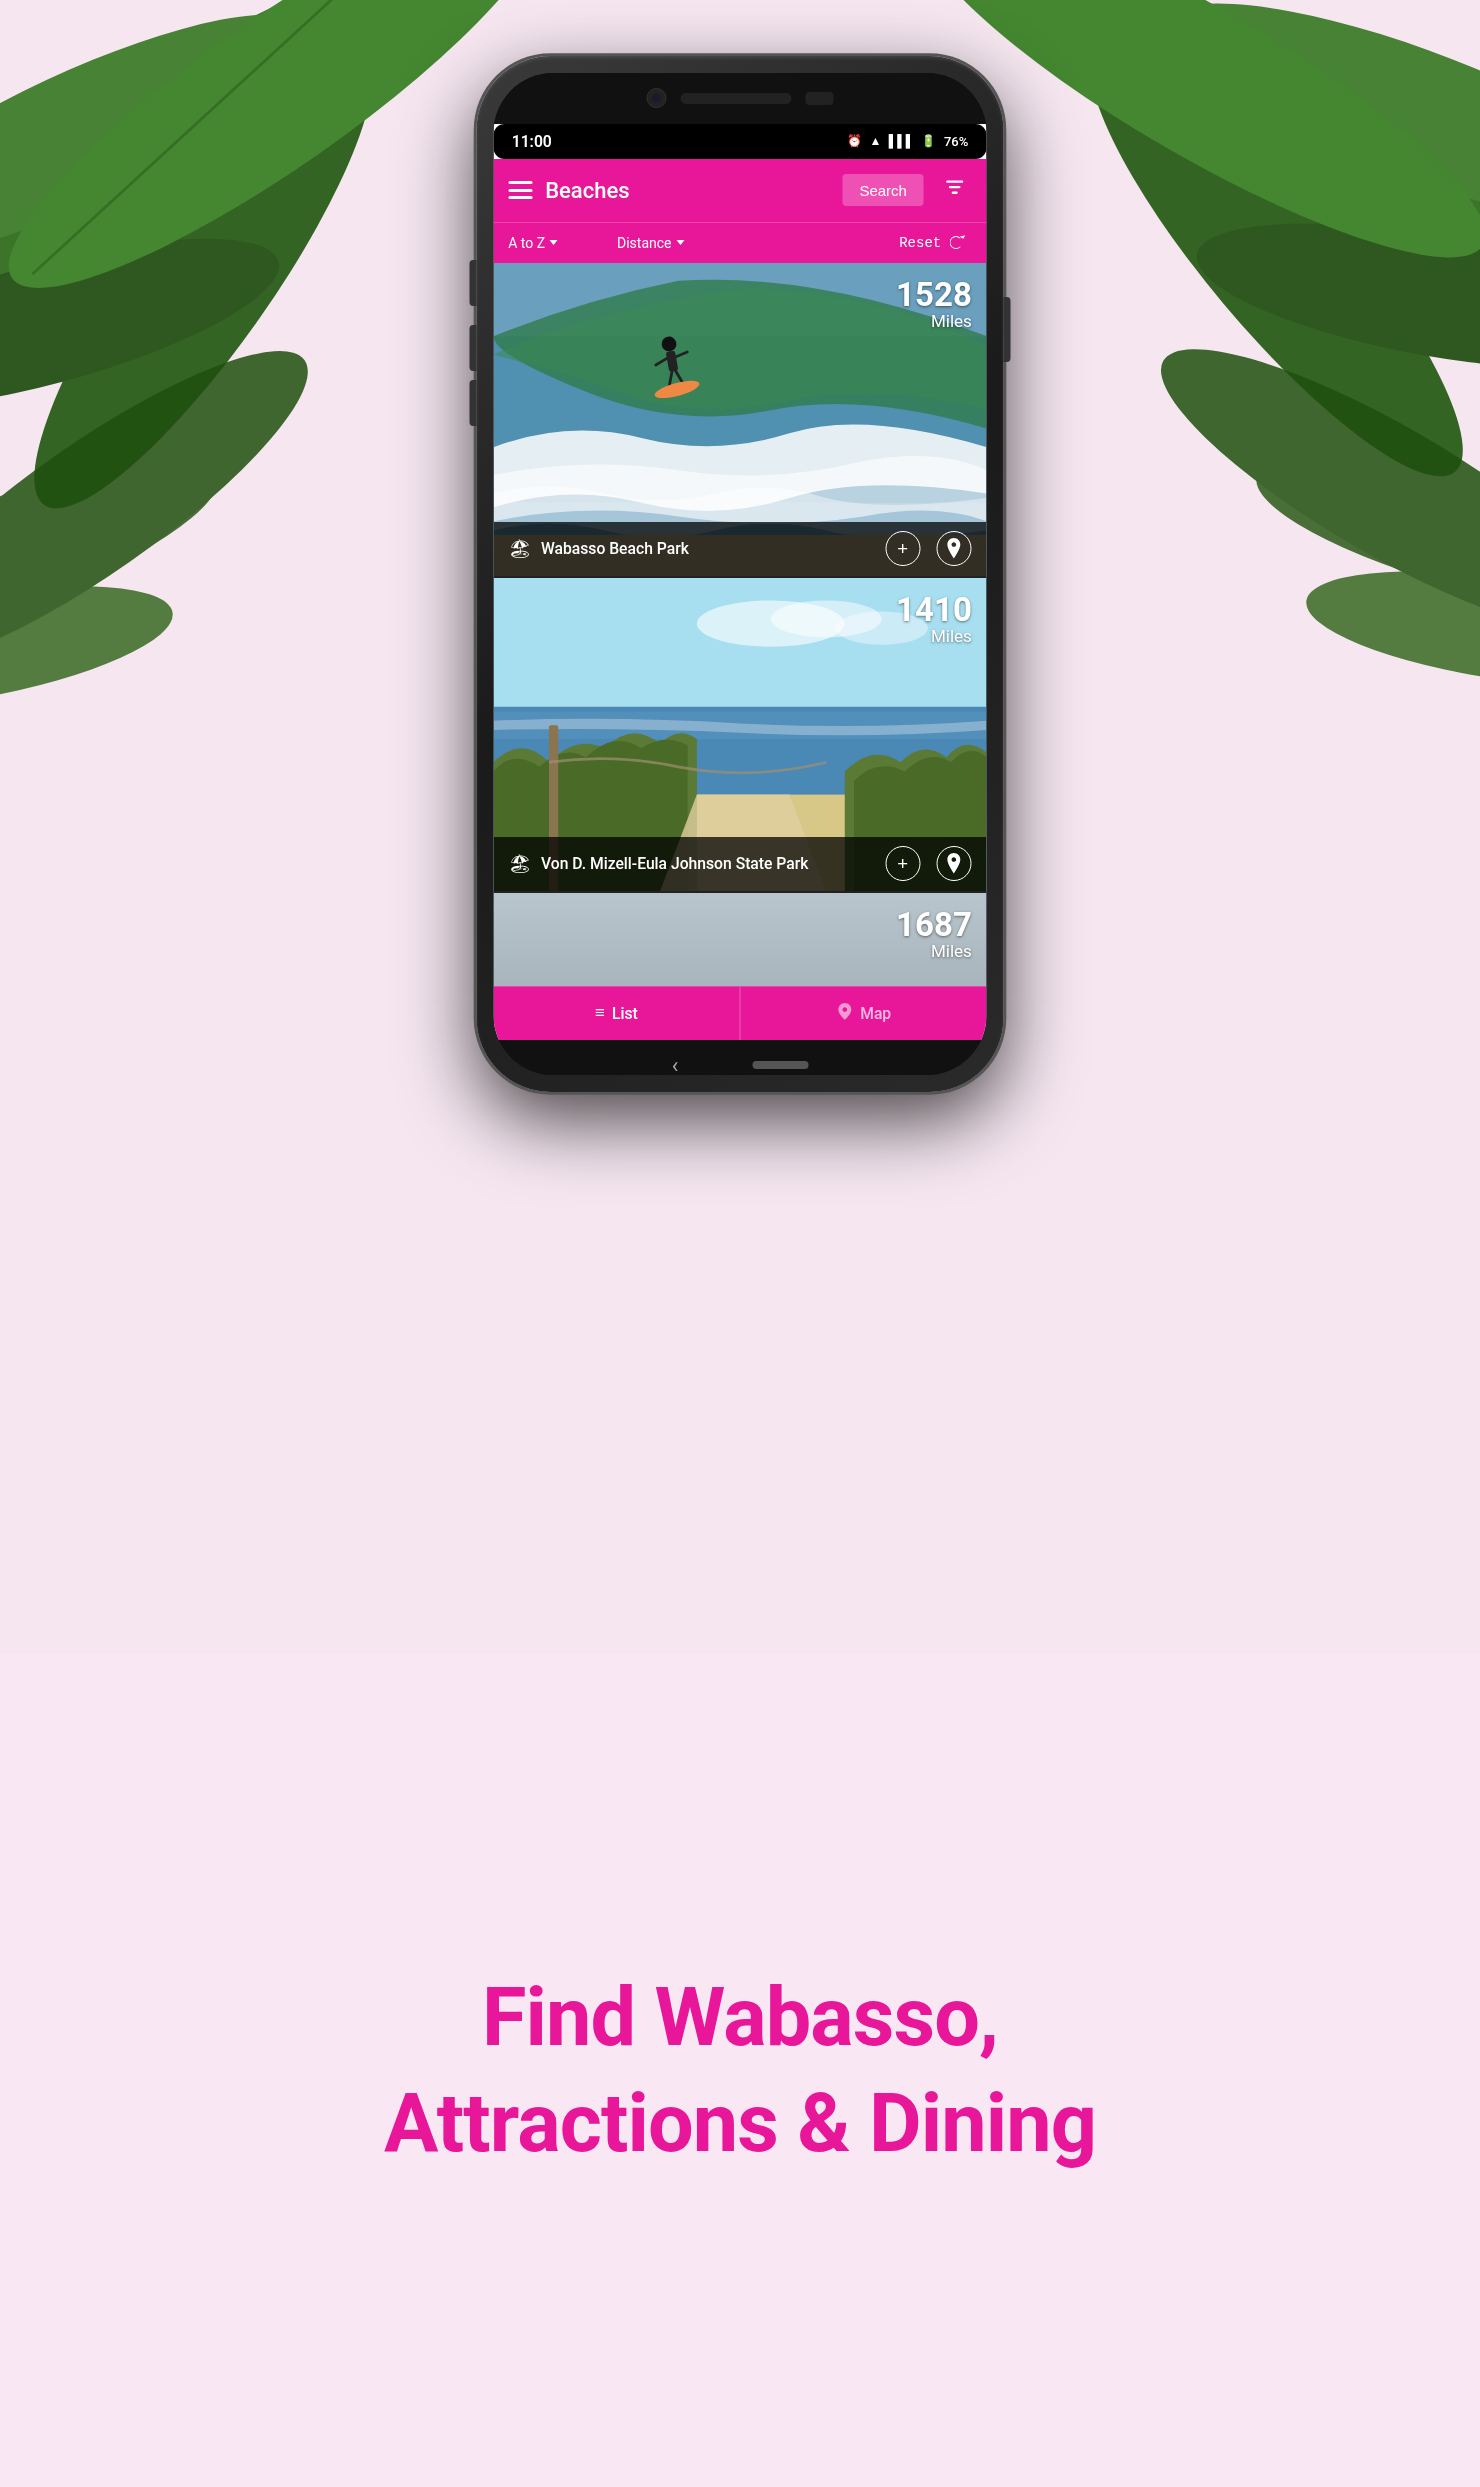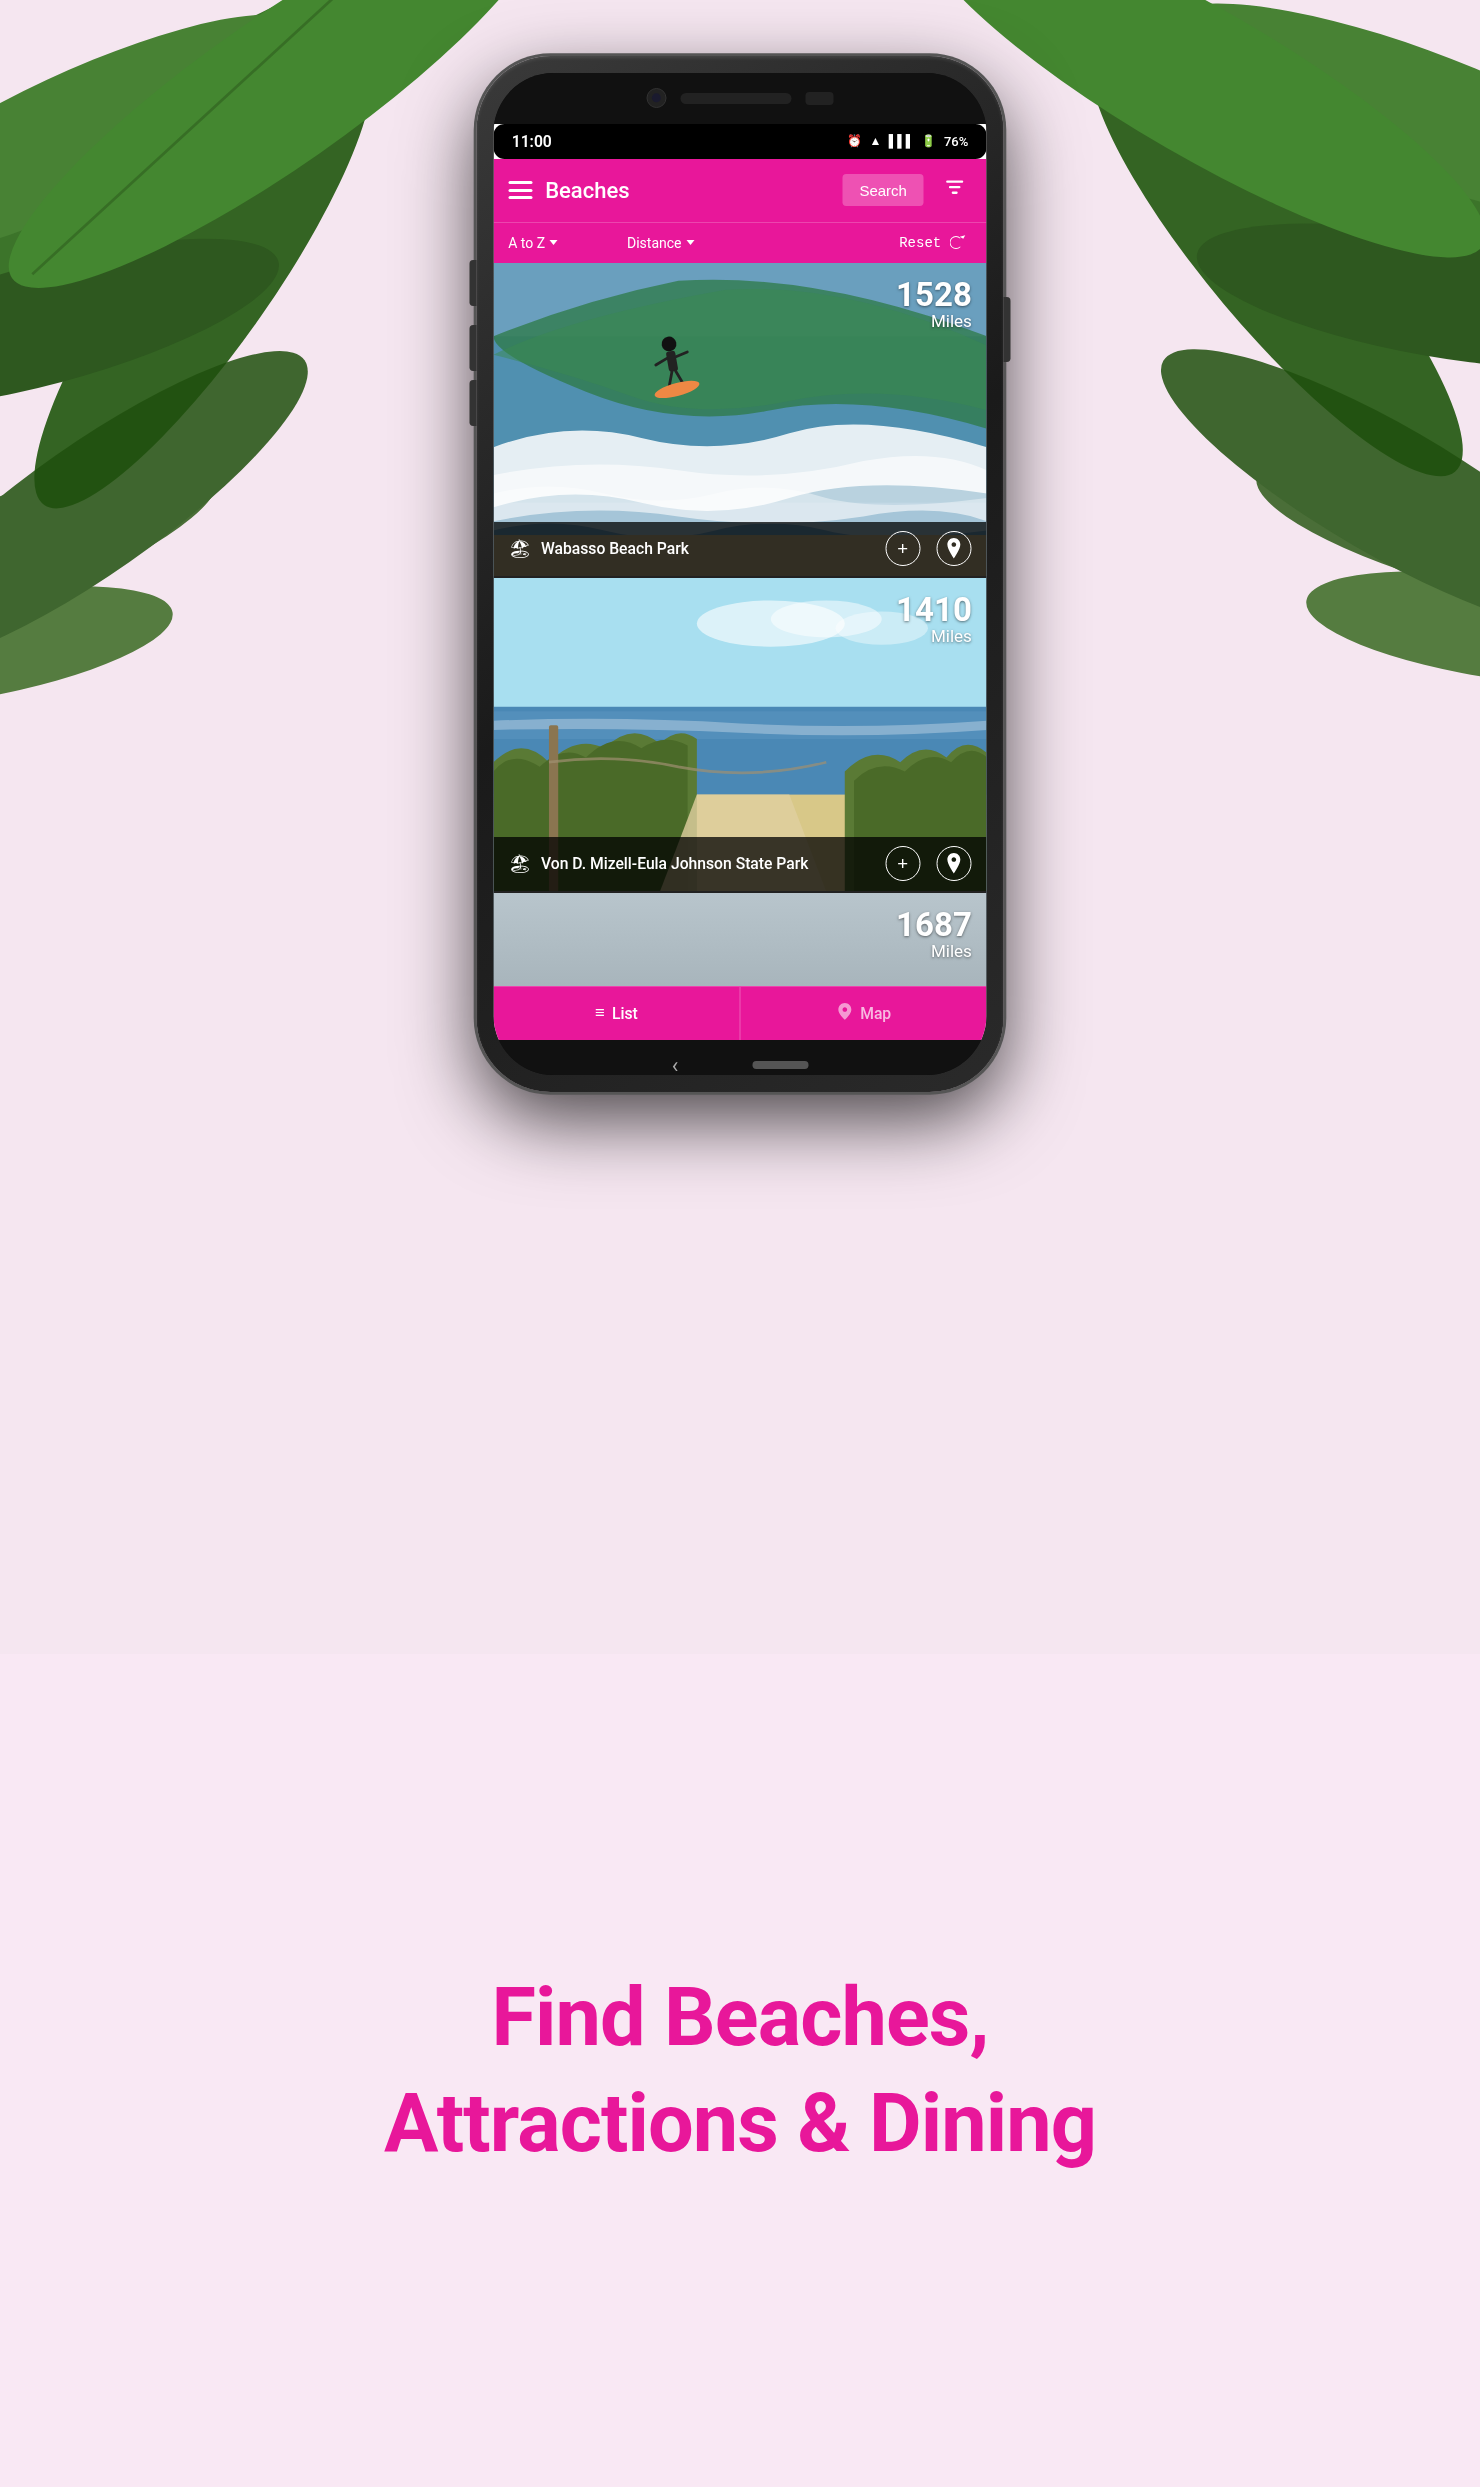--- a/index.html
+++ b/index.html
@@ -230,21 +230,21 @@
       padding: 3.7px 7.4px;
     }
 
     
     .filter-bar {
       background: #e8179a;
       height: 41px;
       display: flex;
       align-items: center;
       padding: 0 15px;
-      gap: 14px;
+      gap: 4px;
       border-top: 0.9px solid rgba(255,255,255,0.2);
     }
 
     .filter-item {
       color: white;
       font-size: 14px;
       display: flex;
       align-items: center;
       gap: 4.6px;
       cursor: pointer;
@@ -522,21 +522,21 @@
     <g opacity="0.85">
       <ellipse cx="1600" cy="580" rx="250" ry="60" fill="#2d5a18" transform="rotate(15 1600 580)"></ellipse>
       <ellipse cx="1630" cy="680" rx="220" ry="55" fill="#3a6a22" transform="rotate(8 1630 680)"></ellipse>
       <ellipse cx="1500" cy="530" rx="280" ry="70" fill="#20500e" transform="rotate(30 1500 530)"></ellipse>
     </g>
   </svg>
 </div>
 
 <div class="bottom-section">
   <div class="bottom-text">
-    <span>Find Beaches,</span><br>
+    <span>Find Wabasso,</span><br>
     <span>Attractions &amp; Dining</span>
   </div>
 </div>
 
 <div class="phone-wrapper">
   <div class="phone-outer">
     <div class="phone-inner">
 
       <div class="phone-top-bar">
         <div class="phone-camera"></div>

